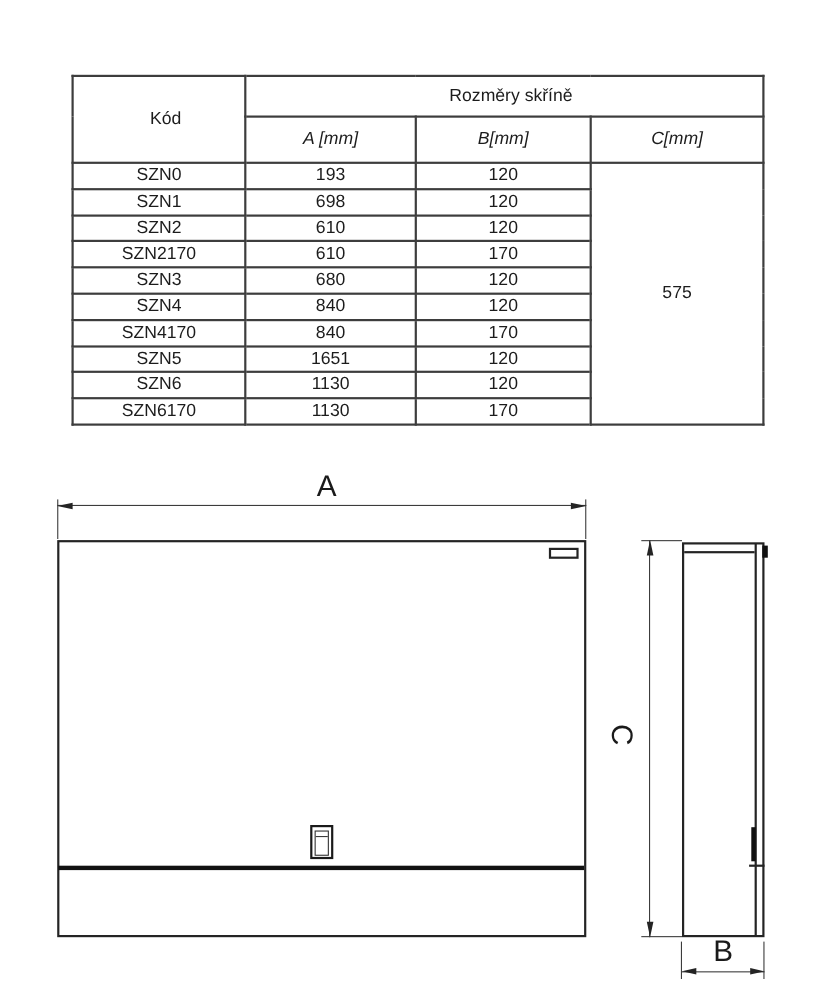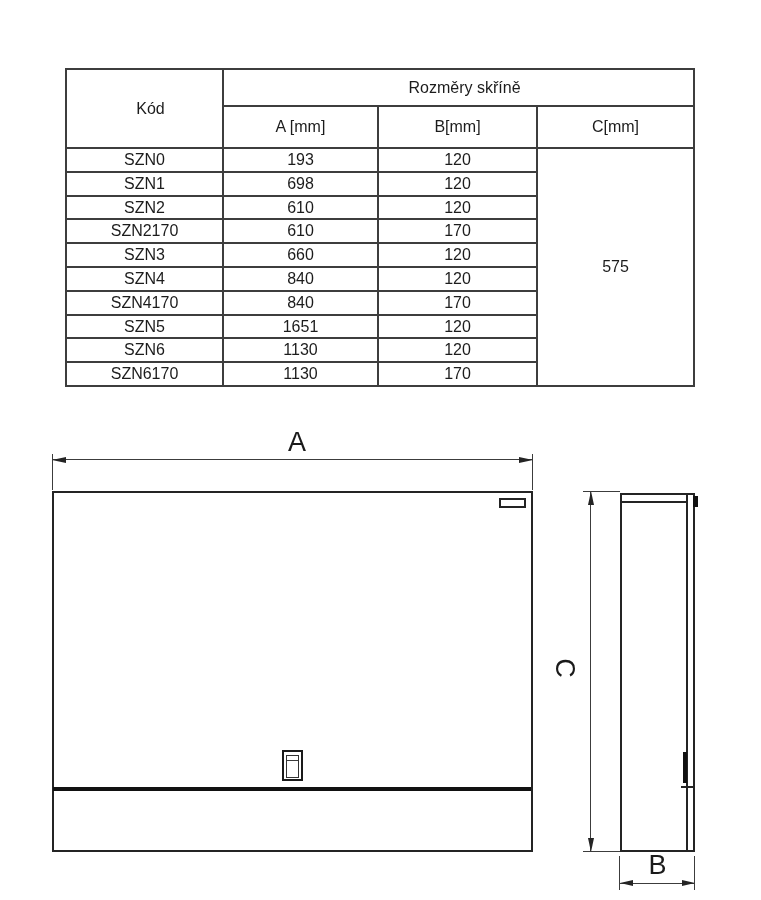--- a/index.html
+++ b/index.html
@@ -11,21 +11,21 @@
   table.dims{
     position:absolute;left:65px;top:68px;width:628px;
     border-collapse:collapse;table-layout:fixed;
     font-size:16px;color:#1c1c1c;
   }
   table.dims th, table.dims td{
     border:2px solid #3d3d3d;padding:0;text-align:center;vertical-align:middle;
     font-weight:400;line-height:1.1;
   }
   table.dims thead tr.r1 th{height:35px;padding-left:12px;}
-  table.dims thead tr.r2 th{height:40px;}
+  table.dims thead tr.r2 th{height:40px;font-style:italic;}
   table.dims tbody td{height:21.8px;}
   td.c-cell{font-size:16px;}
   
   .ln{position:absolute;background:#3c3c3c;}
   .thick{background:#111;}
   .rect{position:absolute;border:2px solid #242424;box-sizing:border-box;background:#fff;}
   .arr{position:absolute;width:0;height:0;}
   .arr-left{border-top:3px solid transparent;border-bottom:3px solid transparent;border-right:14px solid #242424;}
   .arr-right{border-top:3px solid transparent;border-bottom:3px solid transparent;border-left:14px solid #242424;}
   .arr-up{border-left:3px solid transparent;border-right:3px solid transparent;border-bottom:14px solid #242424;}
@@ -76,21 +76,21 @@
         <td>610</td>
         <td>120</td>
       </tr>
       <tr>
         <td>SZN2170</td>
         <td>610</td>
         <td>170</td>
       </tr>
       <tr>
         <td>SZN3</td>
-        <td>660</td>
+        <td>680</td>
         <td>120</td>
       </tr>
       <tr>
         <td>SZN4</td>
         <td>840</td>
         <td>120</td>
       </tr>
       <tr>
         <td>SZN4170</td>
         <td>840</td>

